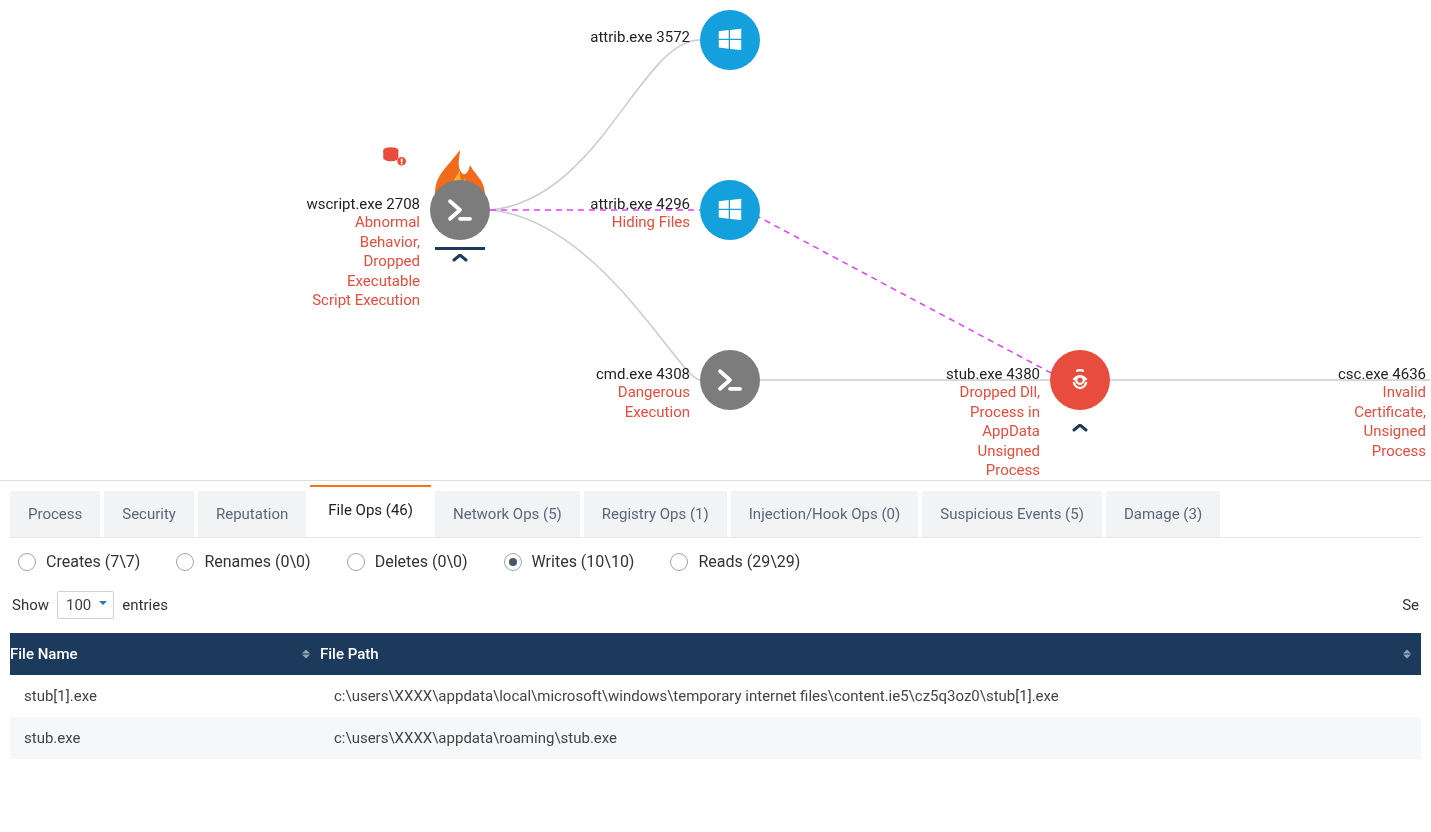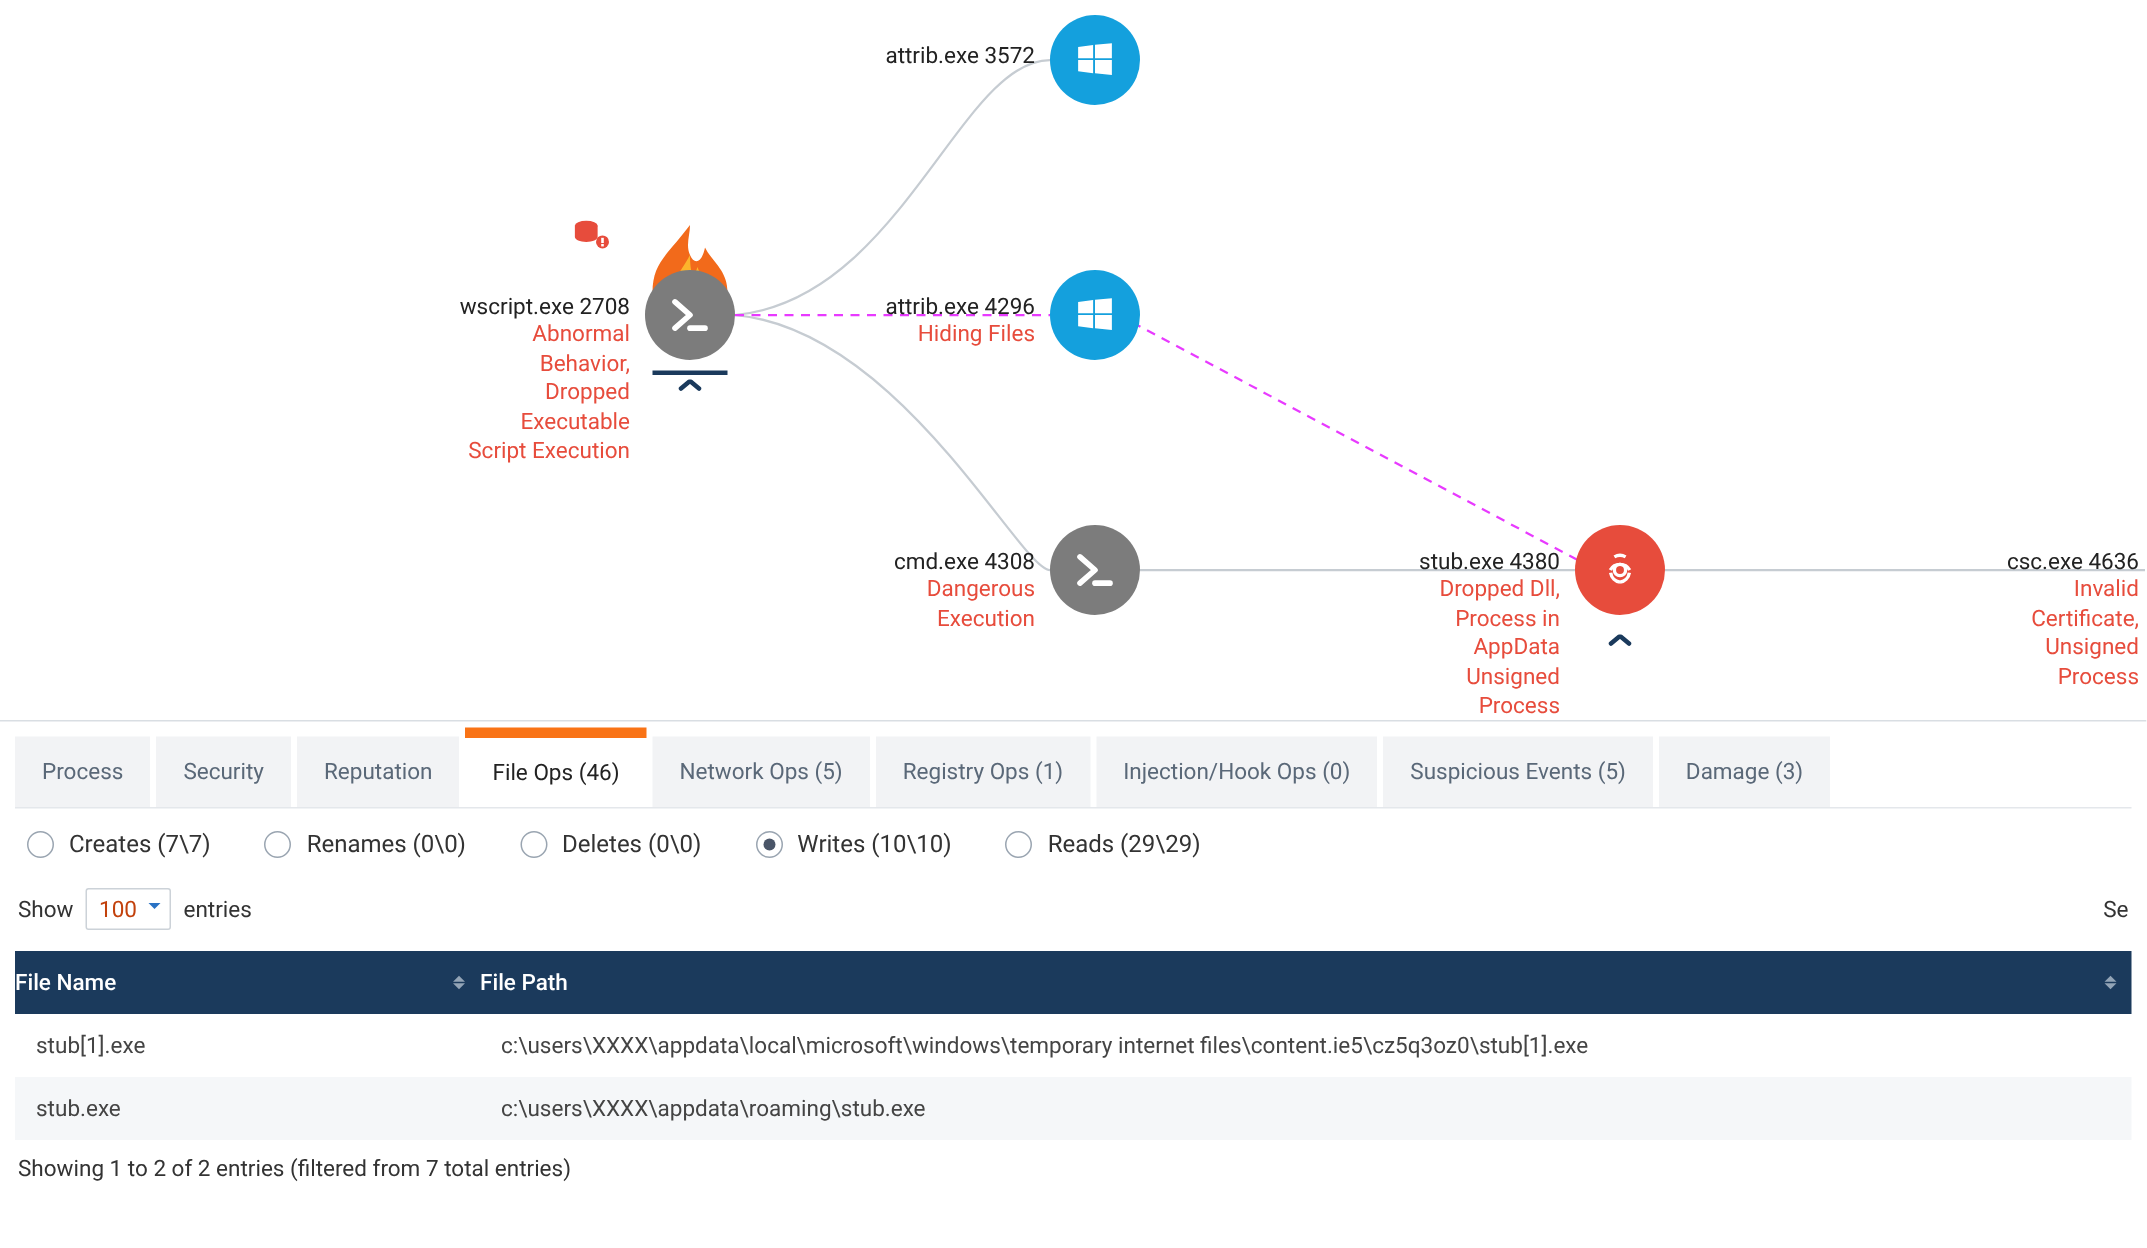--- a/index.html
+++ b/index.html
@@ -91,21 +91,21 @@
     padding: 14px 18px;
     color: #5a6878;
     background: #f2f3f5;
     margin-right: 4px;
     margin-top: 10px;
     cursor: pointer;
     font-size: 15px;
   }
   .tab.active {
     background: #fff;
-    border-top: 7px solid #f97316;
+    border-top: 2px solid #f97316;
     color: #222;
     margin-top: 4px;
   }
   .filters {
     display: flex;
     gap: 36px;
     padding: 14px 8px;
     font-size: 16px;
     align-items: center;
   }
@@ -133,21 +133,21 @@
     display: flex;
     justify-content: space-between;
     align-items: center;
     padding: 6px 2px;
   }
   .show-entries { display: flex; align-items: center; gap: 8px; }
   .select {
     border: 1px solid #ccd2d8;
     padding: 4px 22px 4px 8px;
     position: relative;
-    color: #c2410c;
+    color: #404040;
     border-radius: 2px;
   }
   .select::after {
     content: "";
     position: absolute;
     right: 6px; top: 50%;
     transform: translateY(-50%);
     border: 4px solid transparent;
     border-top-color: #2a72c4;
   }
@@ -366,14 +366,13 @@
         <td>stub[1].exe</td>
         <td>c:\users\XXXX\appdata\local\microsoft\windows\temporary internet files\content.ie5\cz5q3oz0\stub[1].exe</td>
       </tr>
       <tr>
         <td>stub.exe</td>
         <td>c:\users\XXXX\appdata\roaming\stub.exe</td>
       </tr>
     </tbody>
   </table>
 
-  <div class="footer-info">Showing 1 to 2 of 2 entries (filtered from 7 total entries)</div>
 </div>
 
 </body></html>

